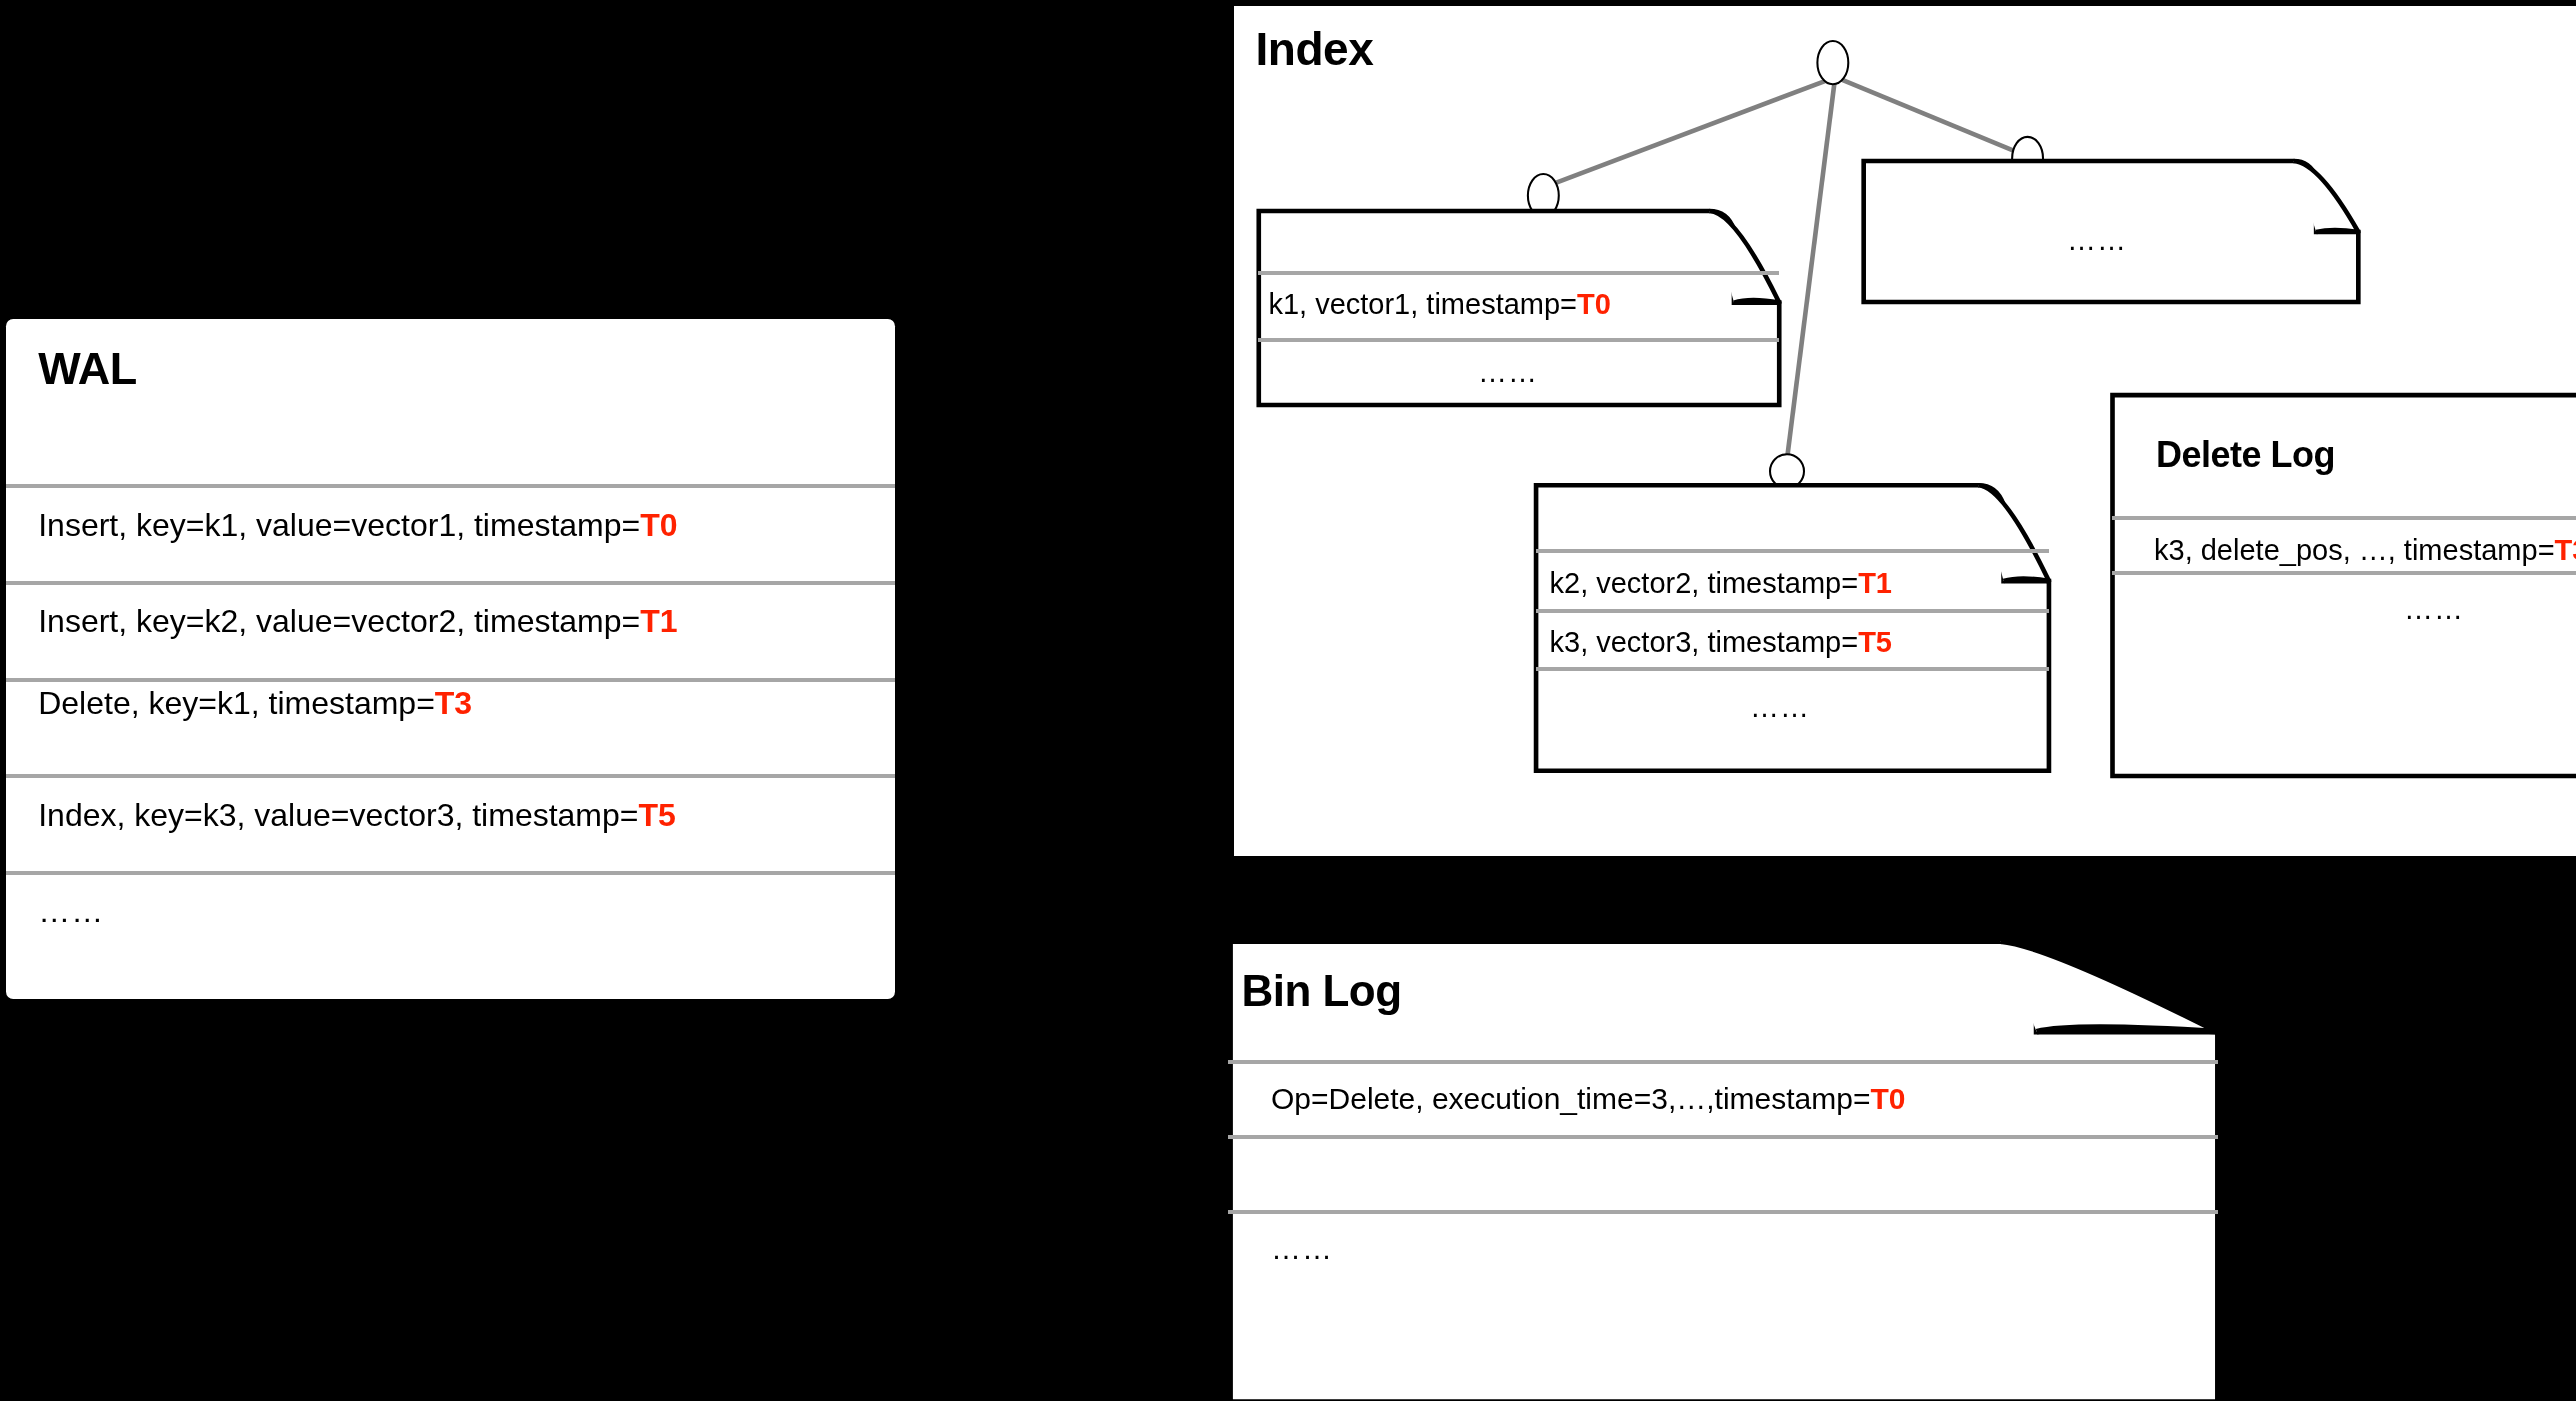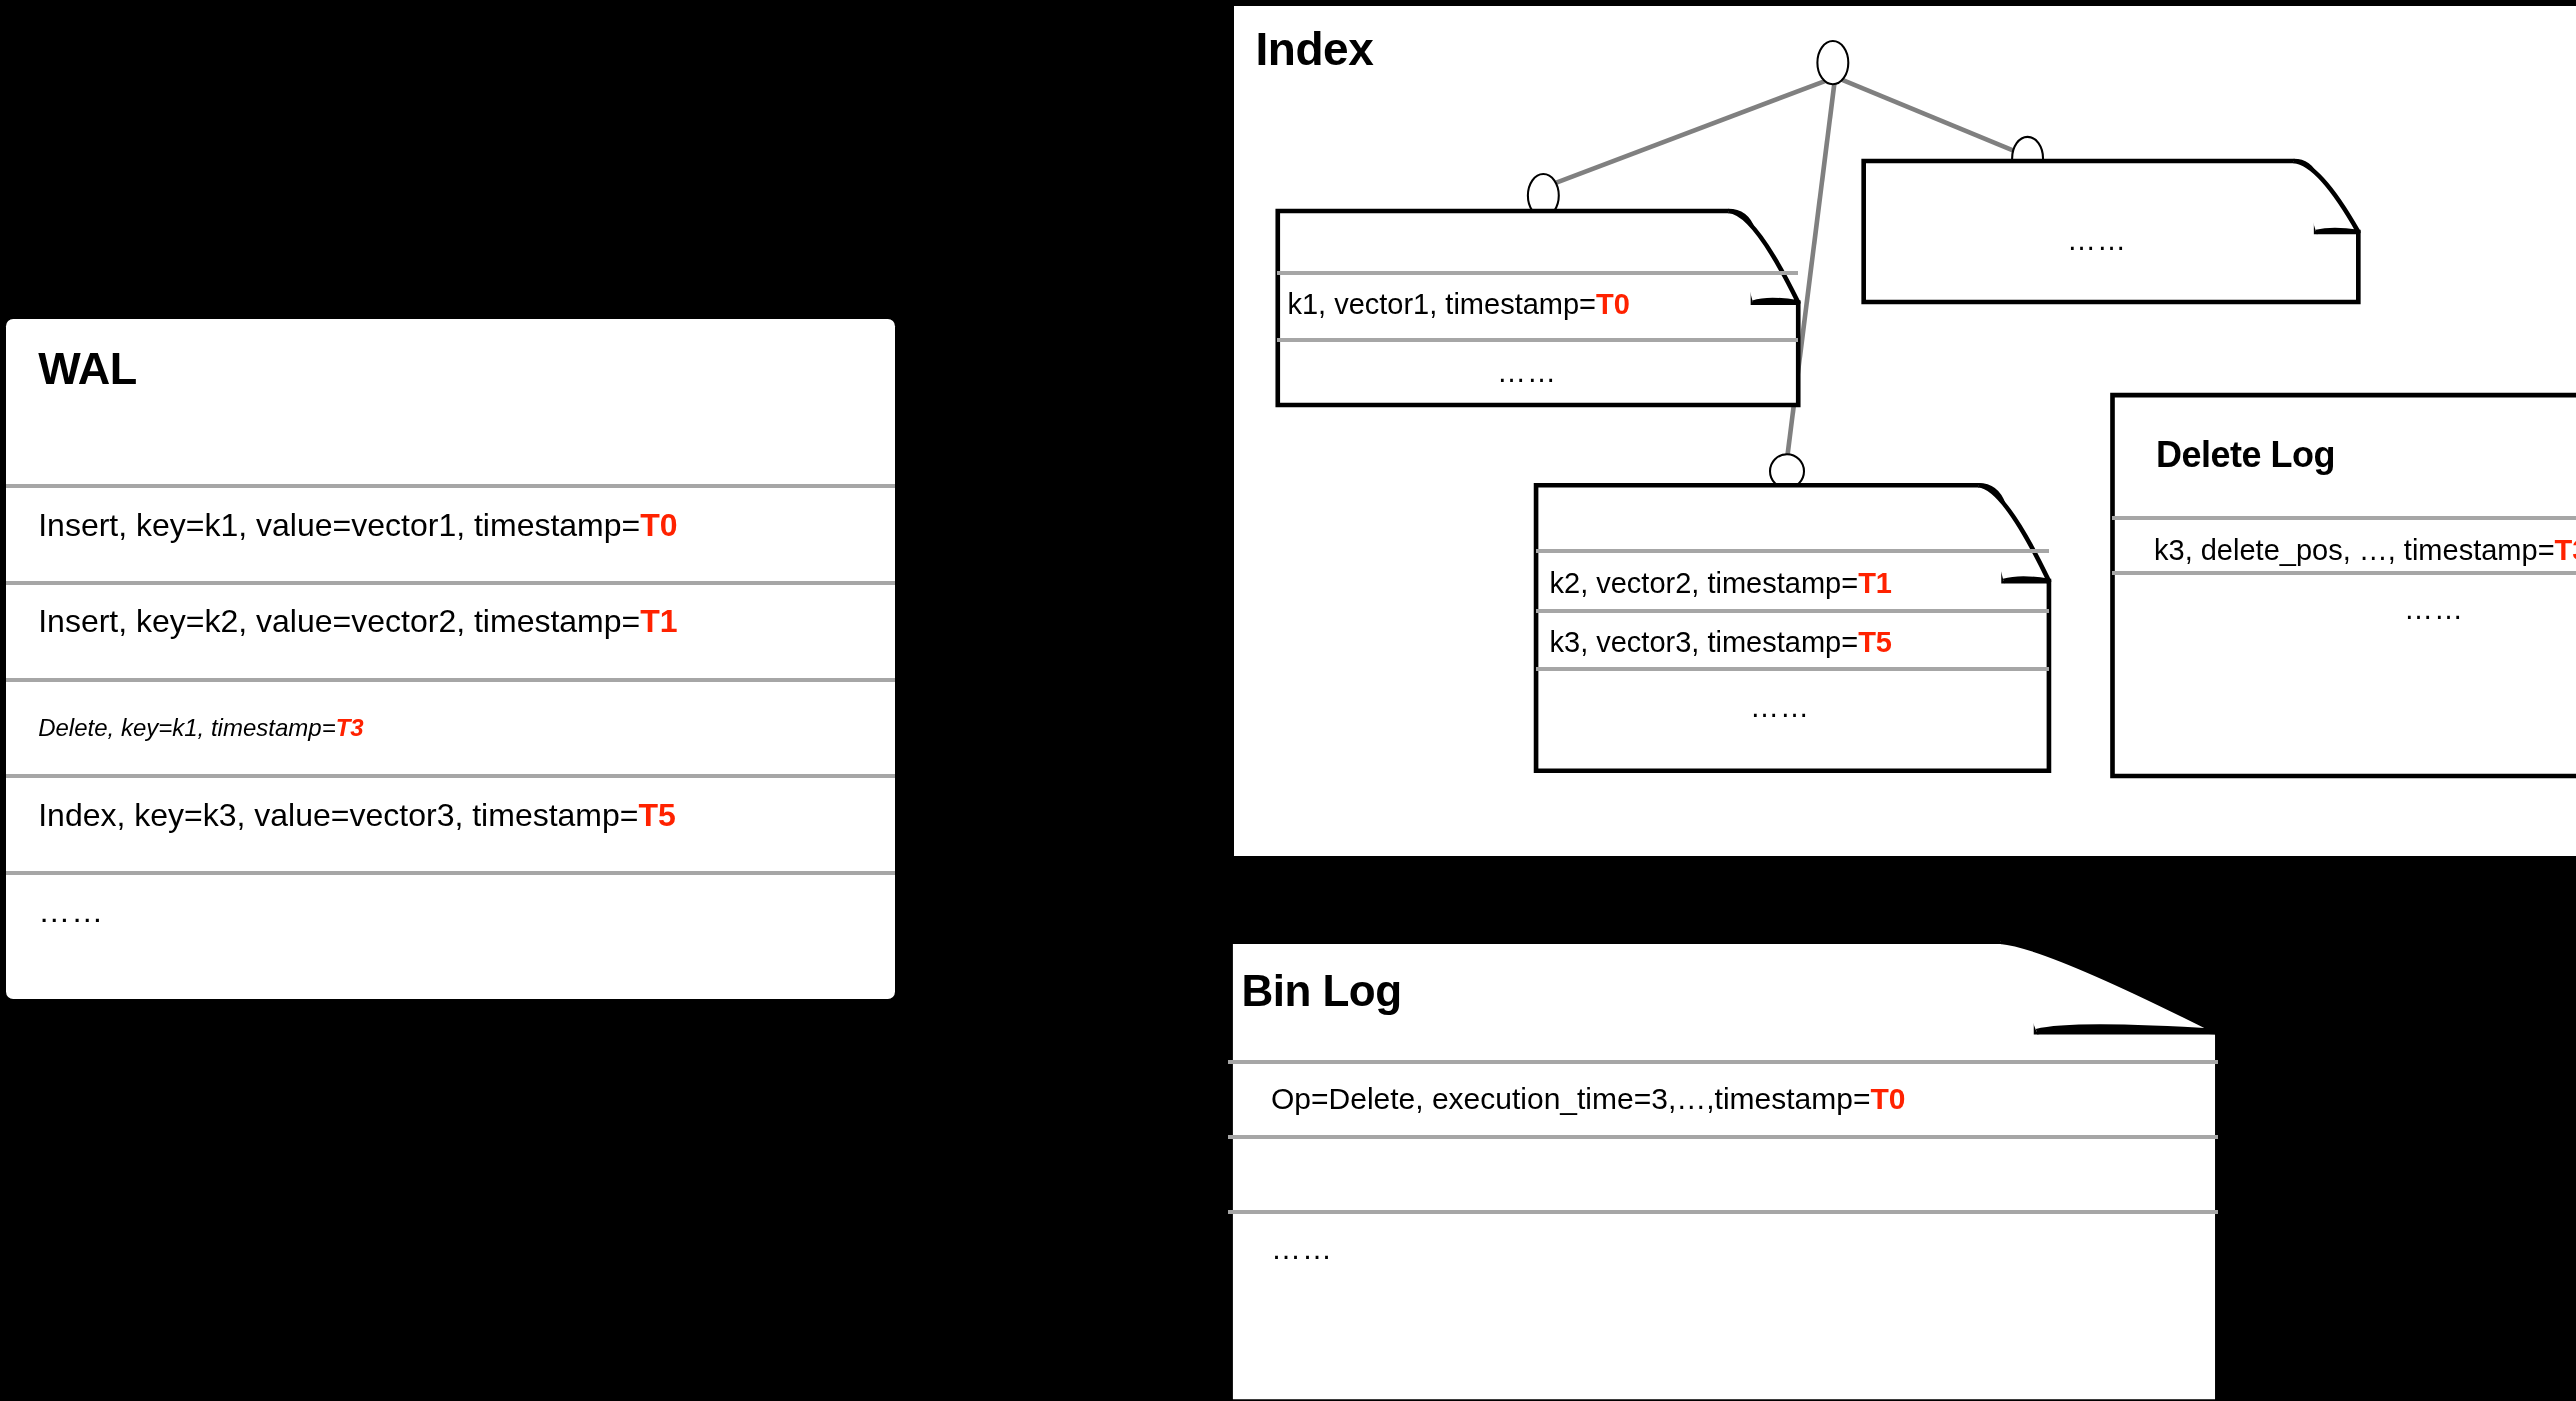--- a/index.html
+++ b/index.html
@@ -85,21 +85,21 @@
   <div class="row-text" style="left:32px; top:190px; font-size:32px;">
     <span>Insert, key=k1, value=vector1, timestamp=</span><span class="ts">T0</span>
   </div>
 
   <div class="rule" style="left:0; top:262px; width:889px;"></div>
   <div class="row-text" style="left:32px; top:286px; font-size:32px;">
     <span>Insert, key=k2, value=vector2, timestamp=</span><span class="ts">T1</span>
   </div>
 
   <div class="rule" style="left:0; top:359px; width:889px;"></div>
-  <div class="row-text" style="left:32px; top:397px; font-size:24px;font-style:italic;">
+  <div class="row-text" style="left:32px; top:368px; font-size:32px;">
     <span>Delete, key=k1, timestamp=</span><span class="ts">T3</span>
   </div>
 
   <div class="rule" style="left:0; top:455px; width:889px;"></div>
   <div class="row-text" style="left:32px; top:480px; font-size:32px;">
     <span>Index, key=k3, value=vector3, timestamp=</span><span class="ts">T5</span>
   </div>
 
   <div class="rule" style="left:0; top:552px; width:889px;"></div>
   <div class="dots" style="left:32px; top:576px; font-size:32px;">……</div>
@@ -117,21 +117,21 @@
     <line x1="1172" y1="140" x2="1535" y2="290"></line>
     <line x1="1165" y1="150" x2="1073" y2="880"></line>
   </g>
 
   <ellipse cx="1162" cy="110" rx="30" ry="42" fill="#ffffff" stroke="#000000" stroke-width="4"></ellipse>
   <ellipse cx="600" cy="368" rx="30" ry="42" fill="#ffffff" stroke="#000000" stroke-width="4"></ellipse>
   <ellipse cx="1540" cy="296" rx="30" ry="42" fill="#ffffff" stroke="#000000" stroke-width="4"></ellipse>
   <circle cx="1073" cy="903" r="33" fill="#ffffff" stroke="#000000" stroke-width="4"></circle>
 </svg>
 
-<div class="docshape" style="left:1256px; top:209px; width:526px; height:198px;margin-left:19px;">
+<div class="docshape" style="left:1256px; top:209px; width:526px; height:198px;">
   <svg viewBox="0 0 1020 385" width="526" height="198">
     <path d="M4 4 H 880 Q 915 4 928 40 L 928 182 H 1016 L 1016 381 H 4 Z" fill="#ffffff" stroke="#000000" stroke-width="9" stroke-linejoin="miter"></path>
     <path d="M880 4 Q 930 6 1016 182 Q 960 172 928 182" fill="#ffffff" stroke="#000000" stroke-width="9" stroke-linejoin="round"></path>
   </svg>
   <div class="rule" style="left:2.1px; top:62px; width:521px;"></div>
   <div class="row-text" style="left:12.4px; top:81px; font-size:29px;">
     <span>k1, vector1, timestamp=</span><span class="ts">T0</span>
   </div>
   <div class="rule" style="left:2.1px; top:129px; width:521px;"></div>
   <div class="dots" style="left:222px; top:149px; font-size:29px;">……</div>

